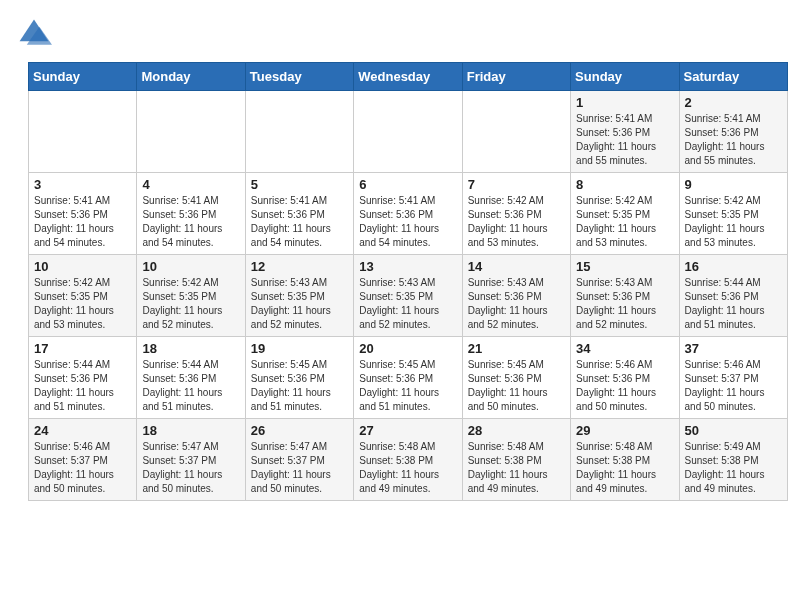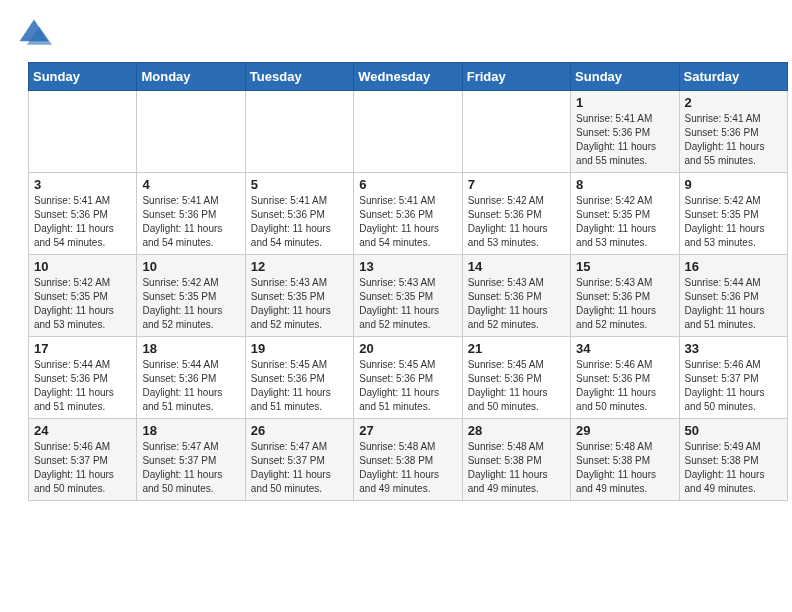--- a/index.html
+++ b/index.html
@@ -226,21 +226,21 @@
         </td>
         <td>
           <span class="day-num">21</span>
           <div class="day-info">Sunrise: 5:45 AM<br>Sunset: 5:36 PM<br>Daylight: 11 hours and 50 minutes.</div>
         </td>
         <td>
           <span class="day-num">34</span>
           <div class="day-info">Sunrise: 5:46 AM<br>Sunset: 5:36 PM<br>Daylight: 11 hours and 50 minutes.</div>
         </td>
         <td>
-          <span class="day-num">33</span>
+          <span class="day-num">37</span>
           <div class="day-info">Sunrise: 5:46 AM<br>Sunset: 5:37 PM<br>Daylight: 11 hours and 50 minutes.</div>
         </td>
       </tr>
       <tr>
         <td>
           <span class="day-num">24</span>
           <div class="day-info">Sunrise: 5:46 AM<br>Sunset: 5:37 PM<br>Daylight: 11 hours and 50 minutes.</div>
         </td>
         <td>
           <span class="day-num">18</span>

